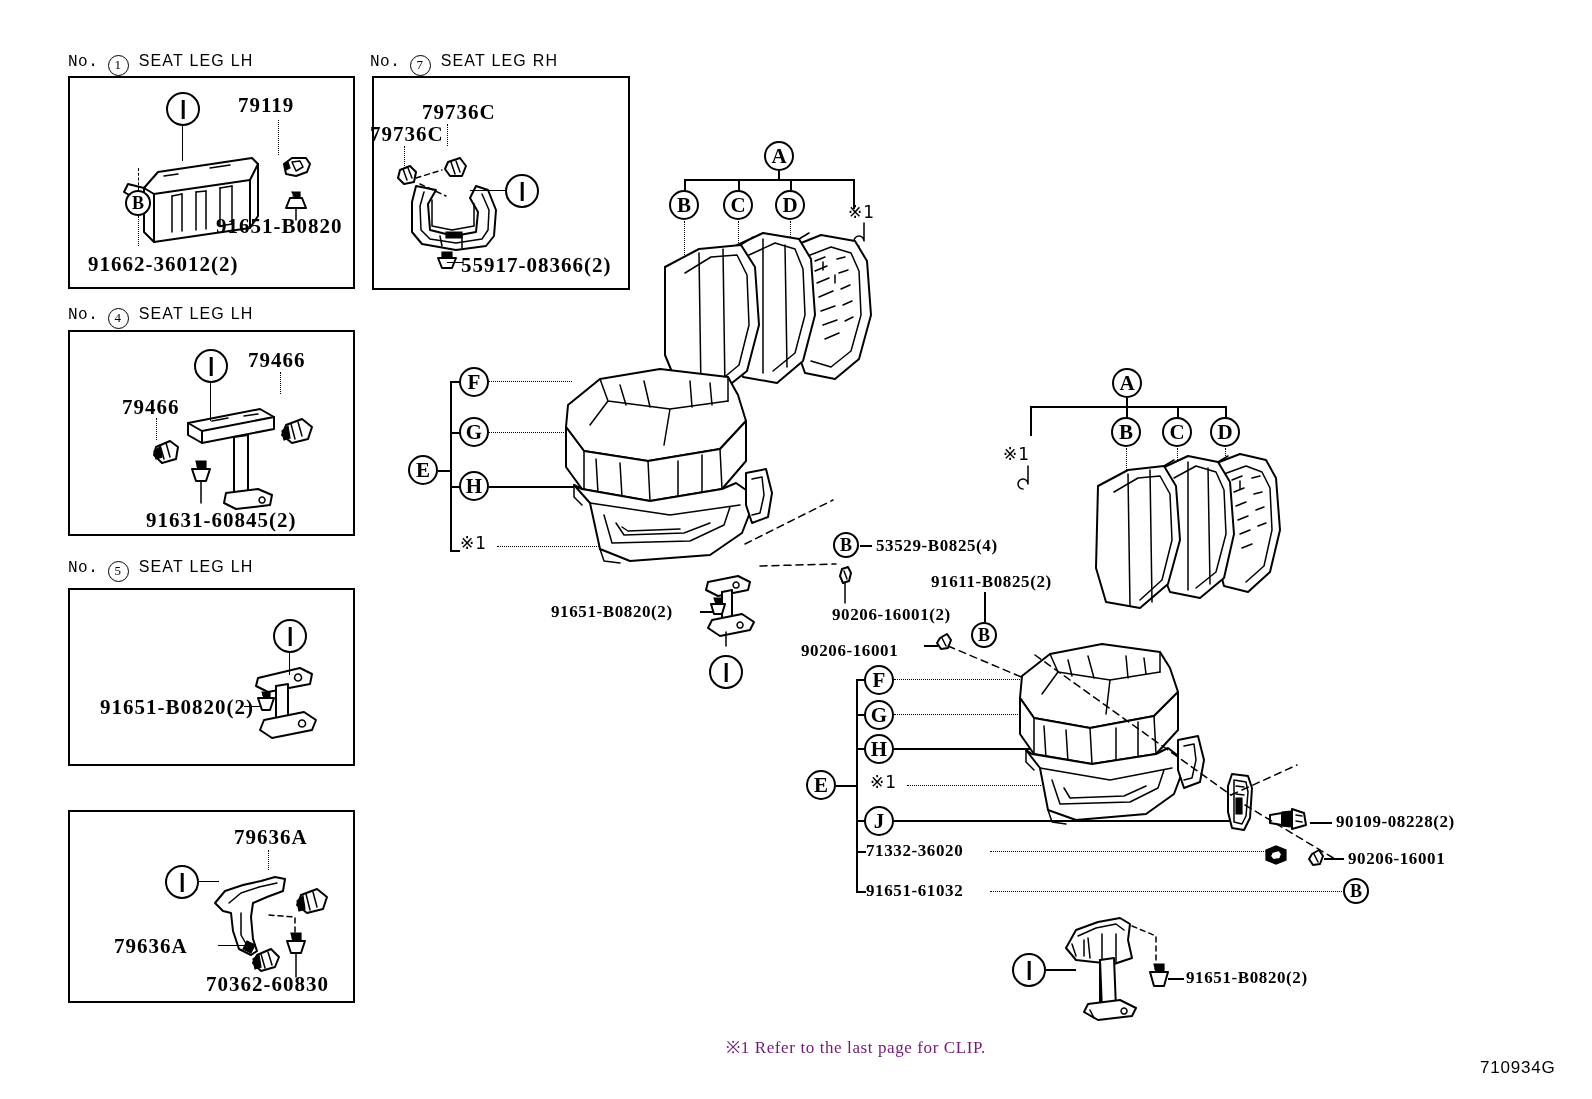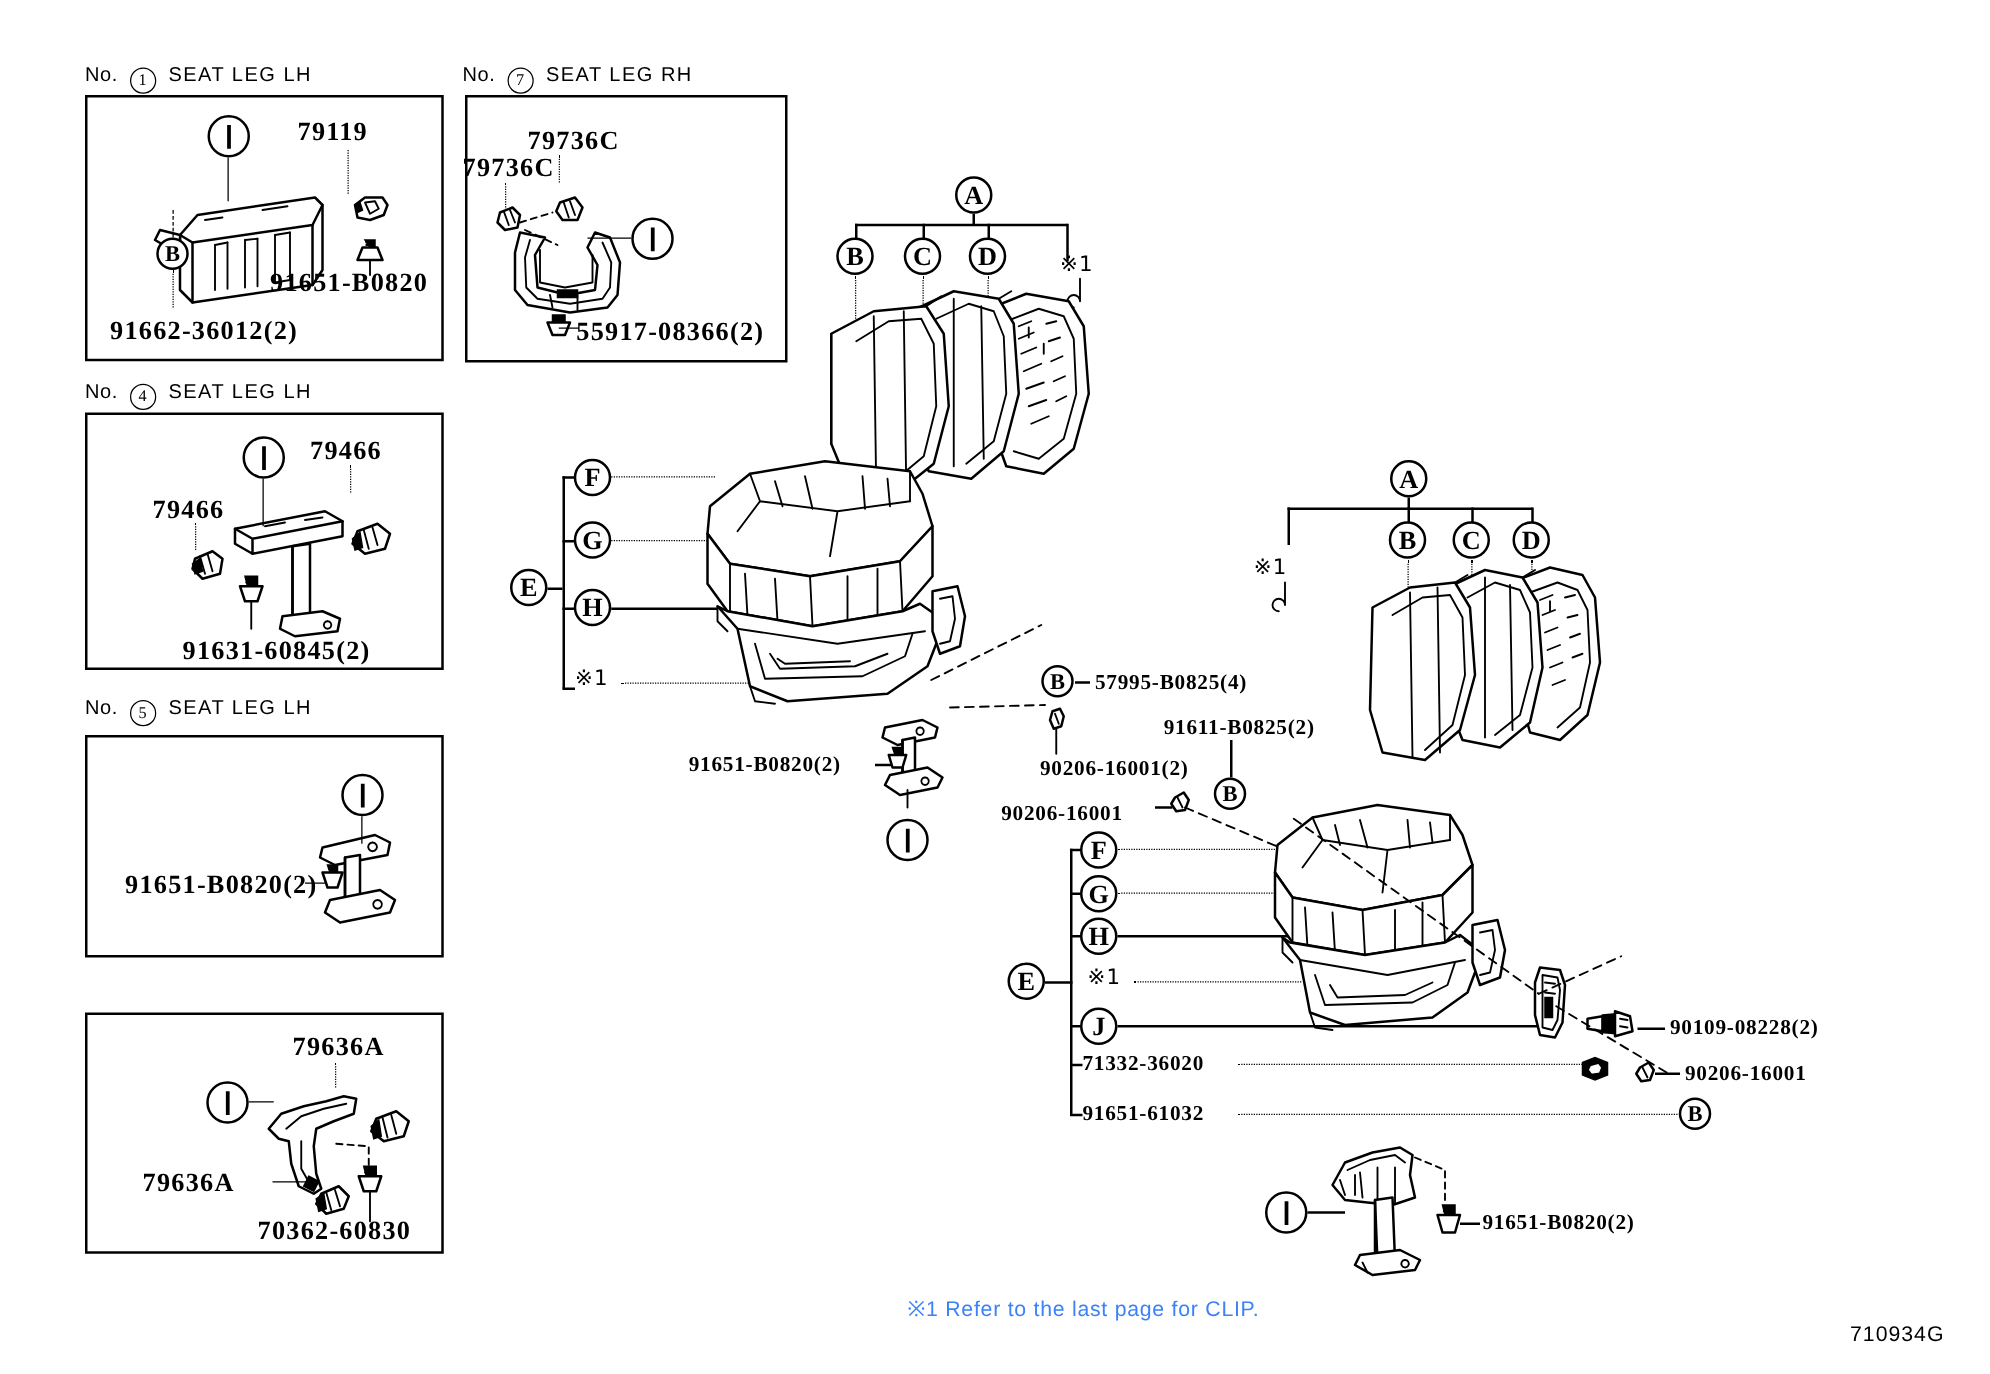--- a/index.html
+++ b/index.html
@@ -18,21 +18,21 @@
 
   
   .panel-title {
     position: absolute;
     font-family: "Liberation Sans", sans-serif;
     font-size: 16px;
     letter-spacing: 1.2px;
     color: #000;
     white-space: nowrap;
   }
-  .panel-title .no-word { letter-spacing: 0.5px; }
+  .panel-title .no-word { letter-spacing: 0.5px; font-family: Liberation Mono, monospace; }
   .panel-title .circnum {
     display: inline-block;
     width: 19px; height: 19px;
     border: 1.6px solid #000;
     border-radius: 50%;
     text-align: center;
     line-height: 17px;
     font-size: 13px;
     font-family: "Liberation Serif", serif;
     vertical-align: -3px;
@@ -130,23 +130,23 @@
     font-family: "DejaVu Sans", sans-serif;
     font-size: 17px;
     color: #000;
     white-space: nowrap;
     letter-spacing: 1px;
   }
 
   
   .footer-note {
     position: absolute;
-    font-family: Liberation Sans, sans-serif;
+    font-family: Liberation Serif, serif;
     font-size: 17px;
-    color: #3b82f6;
+    color: #701a75;
     letter-spacing: 0.6px;
     white-space: nowrap;
   }
   .sheet-code {
     position: absolute;
     font-family: "Liberation Sans", sans-serif;
     font-size: 17px;
     color: #000;
     letter-spacing: 0.8px;
   }
@@ -461,21 +461,21 @@
       <path class="st-thin" d="M44 150 L52 178 L130 176 L164 160 L170 142"></path>
       <path class="st-thin" d="M56 158 L64 170 L124 168 L150 158"></path>
       <path class="st-thin" d="M62 162 L68 166 L120 164"></path>
       <path class="st-thin" d="M14 120 L14 132 L22 140"></path>
       <path class="st-thin" d="M40 184 L44 196 L60 198"></path>
       <path class="st" d="M186 108 L206 104 L212 128 L208 152 L192 158 L186 140 Z"></path>
       <path class="st-thin" d="M192 114 L202 112 L204 130 L200 148 L192 150"></path>
     </svg>
   </div>
 
-  <div class="pn" style="left:876px; top:536px;">57995-B0825(4)</div>
+  <div class="pn" style="left:876px; top:536px;">53529-B0825(4)</div>
   <div class="bub sm" style="left:833px; top:532px;">B</div>
   <div class="ln lnh" style="left:860px; top:545px; width:12px;"></div>
   <div class="art" style="left:745px; top:498px;">
     <svg width="95" height="50" viewBox="0 0 95 50">
       <path class="st-thin" style="stroke-dasharray:7 5" d="M0 46 L88 2"></path>
     </svg>
   </div>
 
   <div class="pn" style="left:832px; top:605px;">90206-16001(2)</div>
   <div class="art" style="left:835px; top:565px;">

